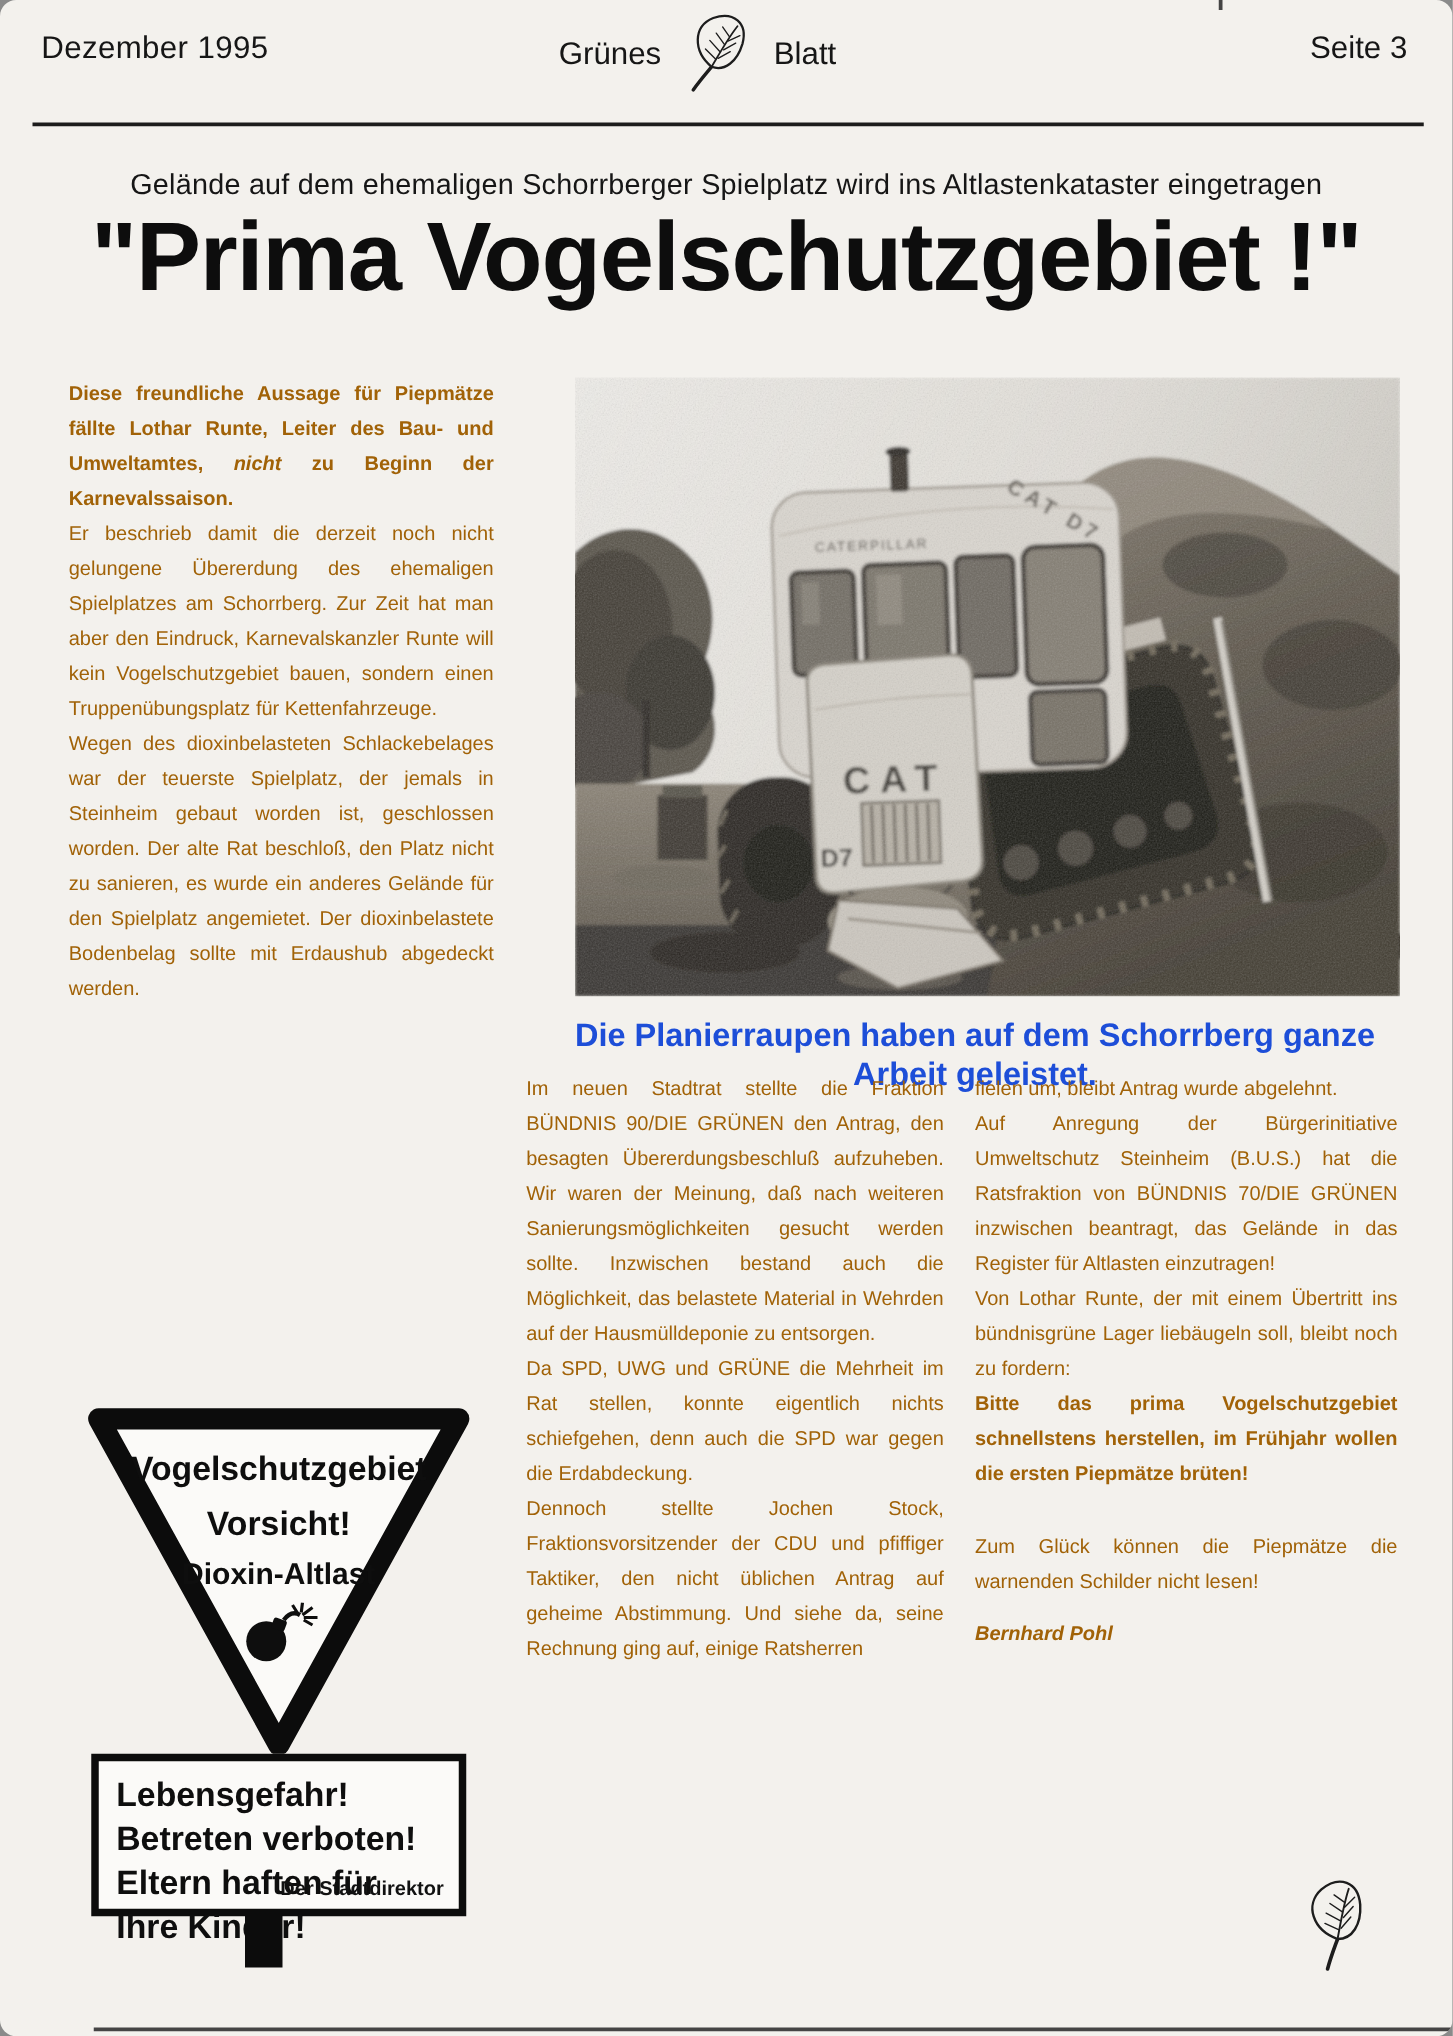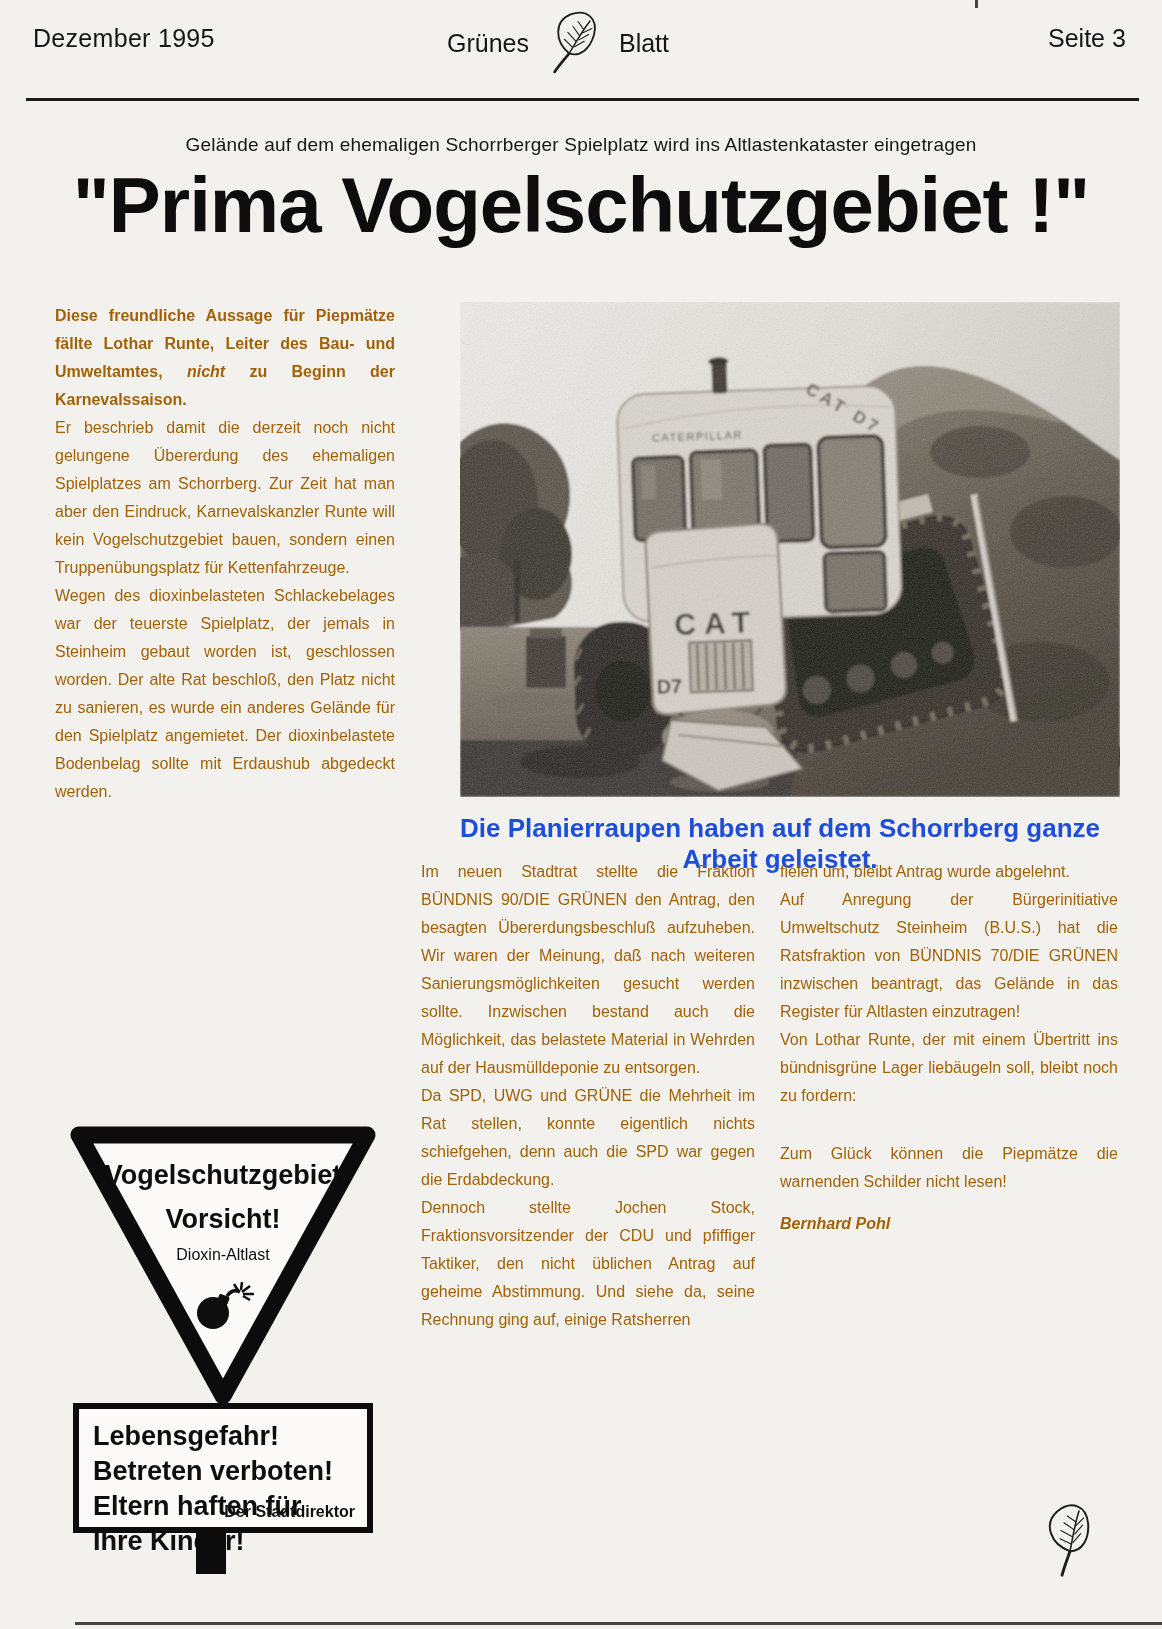--- a/index.html
+++ b/index.html
@@ -1,29 +1,30 @@
 <!DOCTYPE html>
 <html lang="de"><head>
 <meta charset="utf-8">
 <style>
   * { margin:0; padding:0; box-sizing:border-box; }
   html,body { background:#8a8a8a; }
   .page {
     position:relative; width:1162px; height:1629px; margin:0 auto;
     background:#f3f1ed; color:#161616; overflow:hidden;
     font-family:"Liberation Sans", sans-serif;
+    border-radius:13px;
   }
   .hdr-date { position:absolute; left:33px; top:24px; font-size:25px; letter-spacing:.3px; }
   .hdr-page { position:absolute; left:1048px; top:24px; font-size:25px; }
   .masthead { position:absolute; left:447px; top:8px; height:70px; display:flex; align-items:center; gap:16px; }
   .masthead span { font-size:25px; }
   .hdr-rule { position:absolute; left:26px; top:98px; width:1113px; height:3px; background:#1c1c1c; }
   .scan-tick { position:absolute; left:975px; top:0; width:3px; height:8px; background:#444; }
 
-  .kicker { position:absolute; left:0; top:134px; width:100%; text-align:center; font-size:19px; letter-spacing:.2px; }
+  .kicker { position:absolute; left:0; top:134px; width:100%; text-align:center; font-size:23px; letter-spacing:.2px; }
   .headline { position:absolute; left:0; top:160px; width:100%; text-align:center;
     font-size:78px; font-weight:bold; letter-spacing:-1px; color:#0d0d0d; }
 
   .col { position:absolute; font-size:16px; line-height:28px; text-align:justify; color:#a16207; }
   .col p { margin:0; }
   .col1 { left:55px;  top:302px; width:340px; }
   .col2 { left:421px; top:858px; width:334px; }
   .col3 { left:780px; top:858px; width:338px; }
   .lead { font-weight:bold; }
   .lead .ital { font-style:italic; }
@@ -33,21 +34,21 @@
 
   .photo { position:absolute; left:460px; top:302px; width:660px; height:495px; }
   .photo svg { display:block; }
   .caption { position:absolute; left:430px; top:813px; width:700px; text-align:center;
     font-size:26px; font-weight:bold; color:#1d4ed8; }
 
   .tri-wrap { position:absolute; left:62px; top:1118px; width:322px; height:292px; }
   .tri-text { position:absolute; width:100%; text-align:center; color:#0e0e0e; }
   .tri-l1 { top:42px;  font-size:27px; font-weight:bold; }
   .tri-l2 { top:86px;  font-size:27px; font-weight:bold; }
-  .tri-l3 { top:128px; font-size:16px; font-weight:400; }
+  .tri-l3 { top:128px; font-size:24px; font-weight:700; }
   .bomb { position:absolute; left:130px; top:164px; }
 
   .danger { position:absolute; left:73px; top:1403px; width:300px; height:130px;
     background:#fbfaf8; border:6px solid #0c0c0c; padding:10px 12px 4px 14px; }
   .danger-text { font-size:27px; font-weight:bold; line-height:35px; color:#0e0e0e; }
   .danger-sig { position:absolute; right:12px; bottom:6px; font-size:16px; font-weight:bold; color:#111; }
   .post { position:absolute; left:196px; top:1528px; width:30px; height:46px; background:#0c0c0c; }
 
   .leaf-bottom { position:absolute; left:1040px; top:1500px; }
   .page-bottom-line { position:absolute; left:75px; top:1622px; width:1087px; height:3px; background:#262626; opacity:.85; }
@@ -199,20 +200,21 @@
   <div class="col col2">
     <p>Im neuen Stadtrat stellte die Fraktion BÜNDNIS 90/DIE GRÜNEN den Antrag, den besagten Übererdungsbeschluß aufzuheben. Wir waren der Meinung, daß nach weiteren Sanierungsmöglichkeiten gesucht werden sollte. Inzwischen bestand auch die Möglichkeit, das belastete Material in Wehrden auf der Hausmülldeponie zu entsorgen.</p>
     <p>Da SPD, UWG und GRÜNE die Mehrheit im Rat stellen, konnte eigentlich nichts schiefgehen, denn auch die SPD war gegen die Erdabdeckung.</p>
     <p>Dennoch stellte Jochen Stock, Fraktionsvorsitzender der CDU und pfiffiger Taktiker, den nicht üblichen Antrag auf geheime Abstimmung. Und siehe da, seine Rechnung ging auf, einige Ratsherren</p>
   </div>
 
   <div class="col col3">
     <p>fielen um, bleibt Antrag wurde abgelehnt.</p>
     <p>Auf Anregung der Bürgerinitiative Umweltschutz Steinheim (B.U.S.) hat die Ratsfraktion von BÜNDNIS 70/DIE GRÜNEN inzwischen beantragt, das Gelände in das Register für Altlasten einzutragen!</p>
     <p>Von Lothar Runte, der mit einem Übertritt ins bündnisgrüne Lager liebäugeln soll, bleibt noch zu fordern:</p>
+    <p class="boldpara">Bitte das prima Vogelschutzgebiet schnellstens herstellen, im Frühjahr wollen die ersten Piepmätze brüten!</p>
     <p class="gap-top">Zum Glück können die Piepmätze die warnenden Schilder nicht lesen!</p>
     <p class="byline">Bernhard Pohl</p>
   </div>
 
   <div class="tri-wrap">
     <svg width="322" height="292" viewBox="0 0 322 292">
       <polygon points="17,17 305,17 161,278" fill="#fbfaf8" stroke="#0c0c0c" stroke-width="17" stroke-linejoin="round"></polygon>
     </svg>
     <div class="tri-text tri-l1">Vogelschutzgebiet</div>
     <div class="tri-text tri-l2">Vorsicht!</div>

